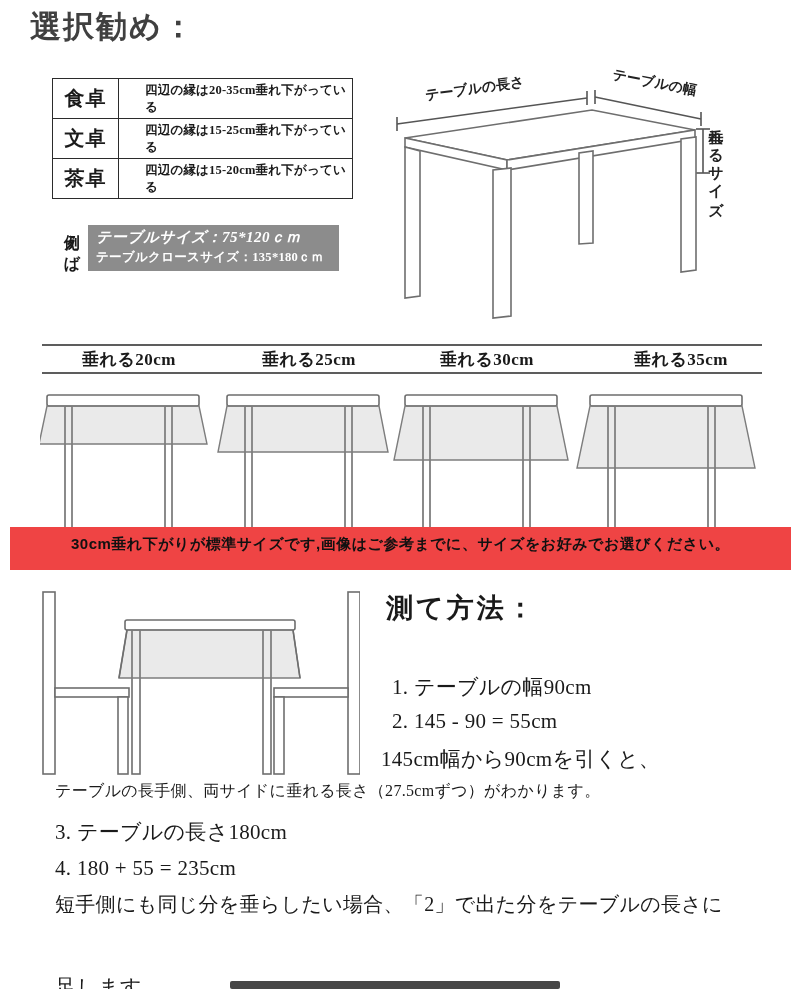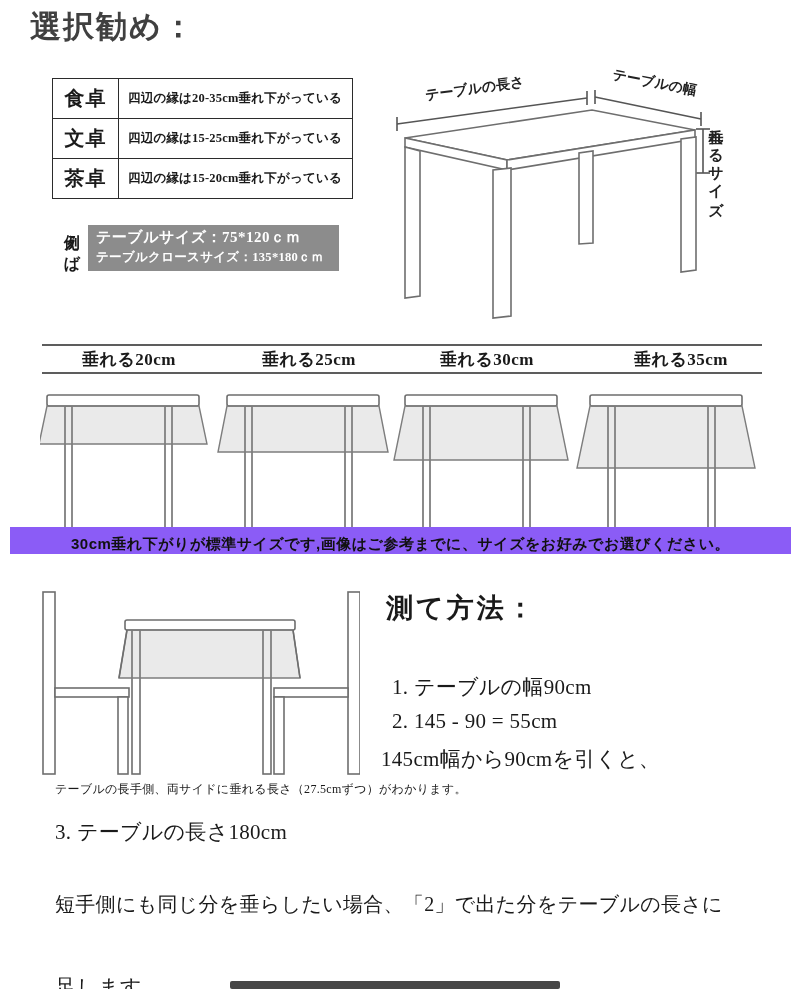--- a/index.html
+++ b/index.html
@@ -17,62 +17,62 @@
     color:#404040; letter-spacing:2px;
   }
 
   
   .reco-table {
     left:52px; top:78px; width:301px; height:121px;
     border-collapse:collapse; table-layout:fixed;
   }
   .reco-table td { border:1.5px solid #2b2b2b; vertical-align:middle; }
   .reco-table .col-type { width:66px; text-align:center; font-size:20px; font-weight:600; letter-spacing:1px; }
-  .reco-table .col-desc { padding-left:9px; font-size:12.5px; font-weight:bold; letter-spacing:0.2px; }
+  .reco-table .col-desc { padding-left:26px; font-size:12.5px; font-weight:bold; letter-spacing:0.2px; }
 
   
   .example-label {
     left:60px; top:221px; width:22px; font-size:16px; font-weight:bold;
     writing-mode:vertical-rl; text-orientation:upright; letter-spacing:2px; height:64px;
   }
   .example-box {
     left:88px; top:225px; width:251px; height:46px;
     background:#8c8c8c; color:#ffffff; padding:3px 8px 0 8px;
   }
-  .example-box .l1 { font-size:15px; font-weight:bold; letter-spacing:0.5px; }
+  .example-box .l1 { font-size:15px; font-weight:bold; letter-spacing:0.5px;font-style:italic; }
   .example-box .l2 { font-size:12.5px; font-weight:bold; margin-top:2px; letter-spacing:0.3px; }
 
   
   .dim-label { font-size:14px; font-weight:bold; color:#222; white-space:nowrap; }
   .lbl-length { left:425px; top:80px; transform:rotate(-8deg); }
   .lbl-width  { left:612px; top:74px; transform:rotate(11deg); }
   .lbl-drop   { left:706px; top:118px; writing-mode:vertical-rl; text-orientation:upright; font-size:15px; letter-spacing:1px; }
 
   
   .band-line { left:42px; width:720px; height:2px; background:#5d5d5d; }
   .band-line.t { top:344px; } .band-line.b { top:372px; }
   .drop-label { top:348px; font-size:17px; font-weight:bold; letter-spacing:0.5px; }
   .dl0 { left:82px; } .dl1 { left:262px; } .dl2 { left:440px; } .dl3 { left:634px;font-family:Liberation Serif, serif; }
 
   
   .banner {
-    left:10px; top:527px; width:781px; height:27px;
-    background:#8b5cf6; color:#111;
+    left:10px; top:527px; width:781px; height:43px;
+    background:#ef4444; color:#111;
     font-family:"Liberation Sans", sans-serif;
     font-size:15px; font-weight:bold; text-align:center; line-height:33px;
     letter-spacing:0.5px;
   }
 
   
   .m-heading { left:386px; top:590px; font-size:27px; font-weight:bold; letter-spacing:3px; }
   .m-line { font-size:21px; letter-spacing:0.3px; white-space:nowrap; }
   .ml-s1 { left:392px; top:673px; }
   .ml-s2 { left:392px; top:709px; }
   .ml-s3 { left:381px; top:745px; }
-  .ml-l1 { left:55px; top:781px; font-size:12px; }
+  .ml-l1 { left:55px; top:781px; font-size:16px; }
   .ml-l2 { left:55px; top:818px; }
   .ml-l3 { left:55px; top:856px; }
   .ml-l4 { left:55px; top:891px; font-size:20px; }
   .ml-l5 { left:55px; top:928px;margin-top:45px; }
 
   
   .bottom-strip { left:230px; top:981px; width:330px; height:8px; background:#474747; border-radius:2px; }
 
   svg { display:block; }
   .ln { stroke:#6e6e6e; stroke-width:1.6; fill:none; }
@@ -193,18 +193,19 @@
     <line class="ln" x1="112" y1="42" x2="104" y2="90"></line>
     <line class="ln" x1="278" y1="42" x2="285" y2="90"></line>
   </svg>
 
   <div class="abs m-heading">測て方法：</div>
   <div class="abs m-line ml-s1">1. テーブルの幅90cm</div>
   <div class="abs m-line ml-s2">2. 145 - 90 = 55cm</div>
   <div class="abs m-line ml-s3">145cm幅から90cmを引くと、</div>
   <div class="abs m-line ml-l1">テーブルの長手側、両サイドに垂れる長さ（27.5cmずつ）がわかります。</div>
   <div class="abs m-line ml-l2">3. テーブルの長さ180cm</div>
+  <div class="abs m-line ml-l3">4. 180 + 55 = 235cm</div>
   <div class="abs m-line ml-l4">短手側にも同じ分を垂らしたい場合、「2」で出た分をテーブルの長さに</div>
   <div class="abs m-line ml-l5">足します。</div>
 
   <div class="abs bottom-strip"></div>
 
 </div>
 
 </body></html>

